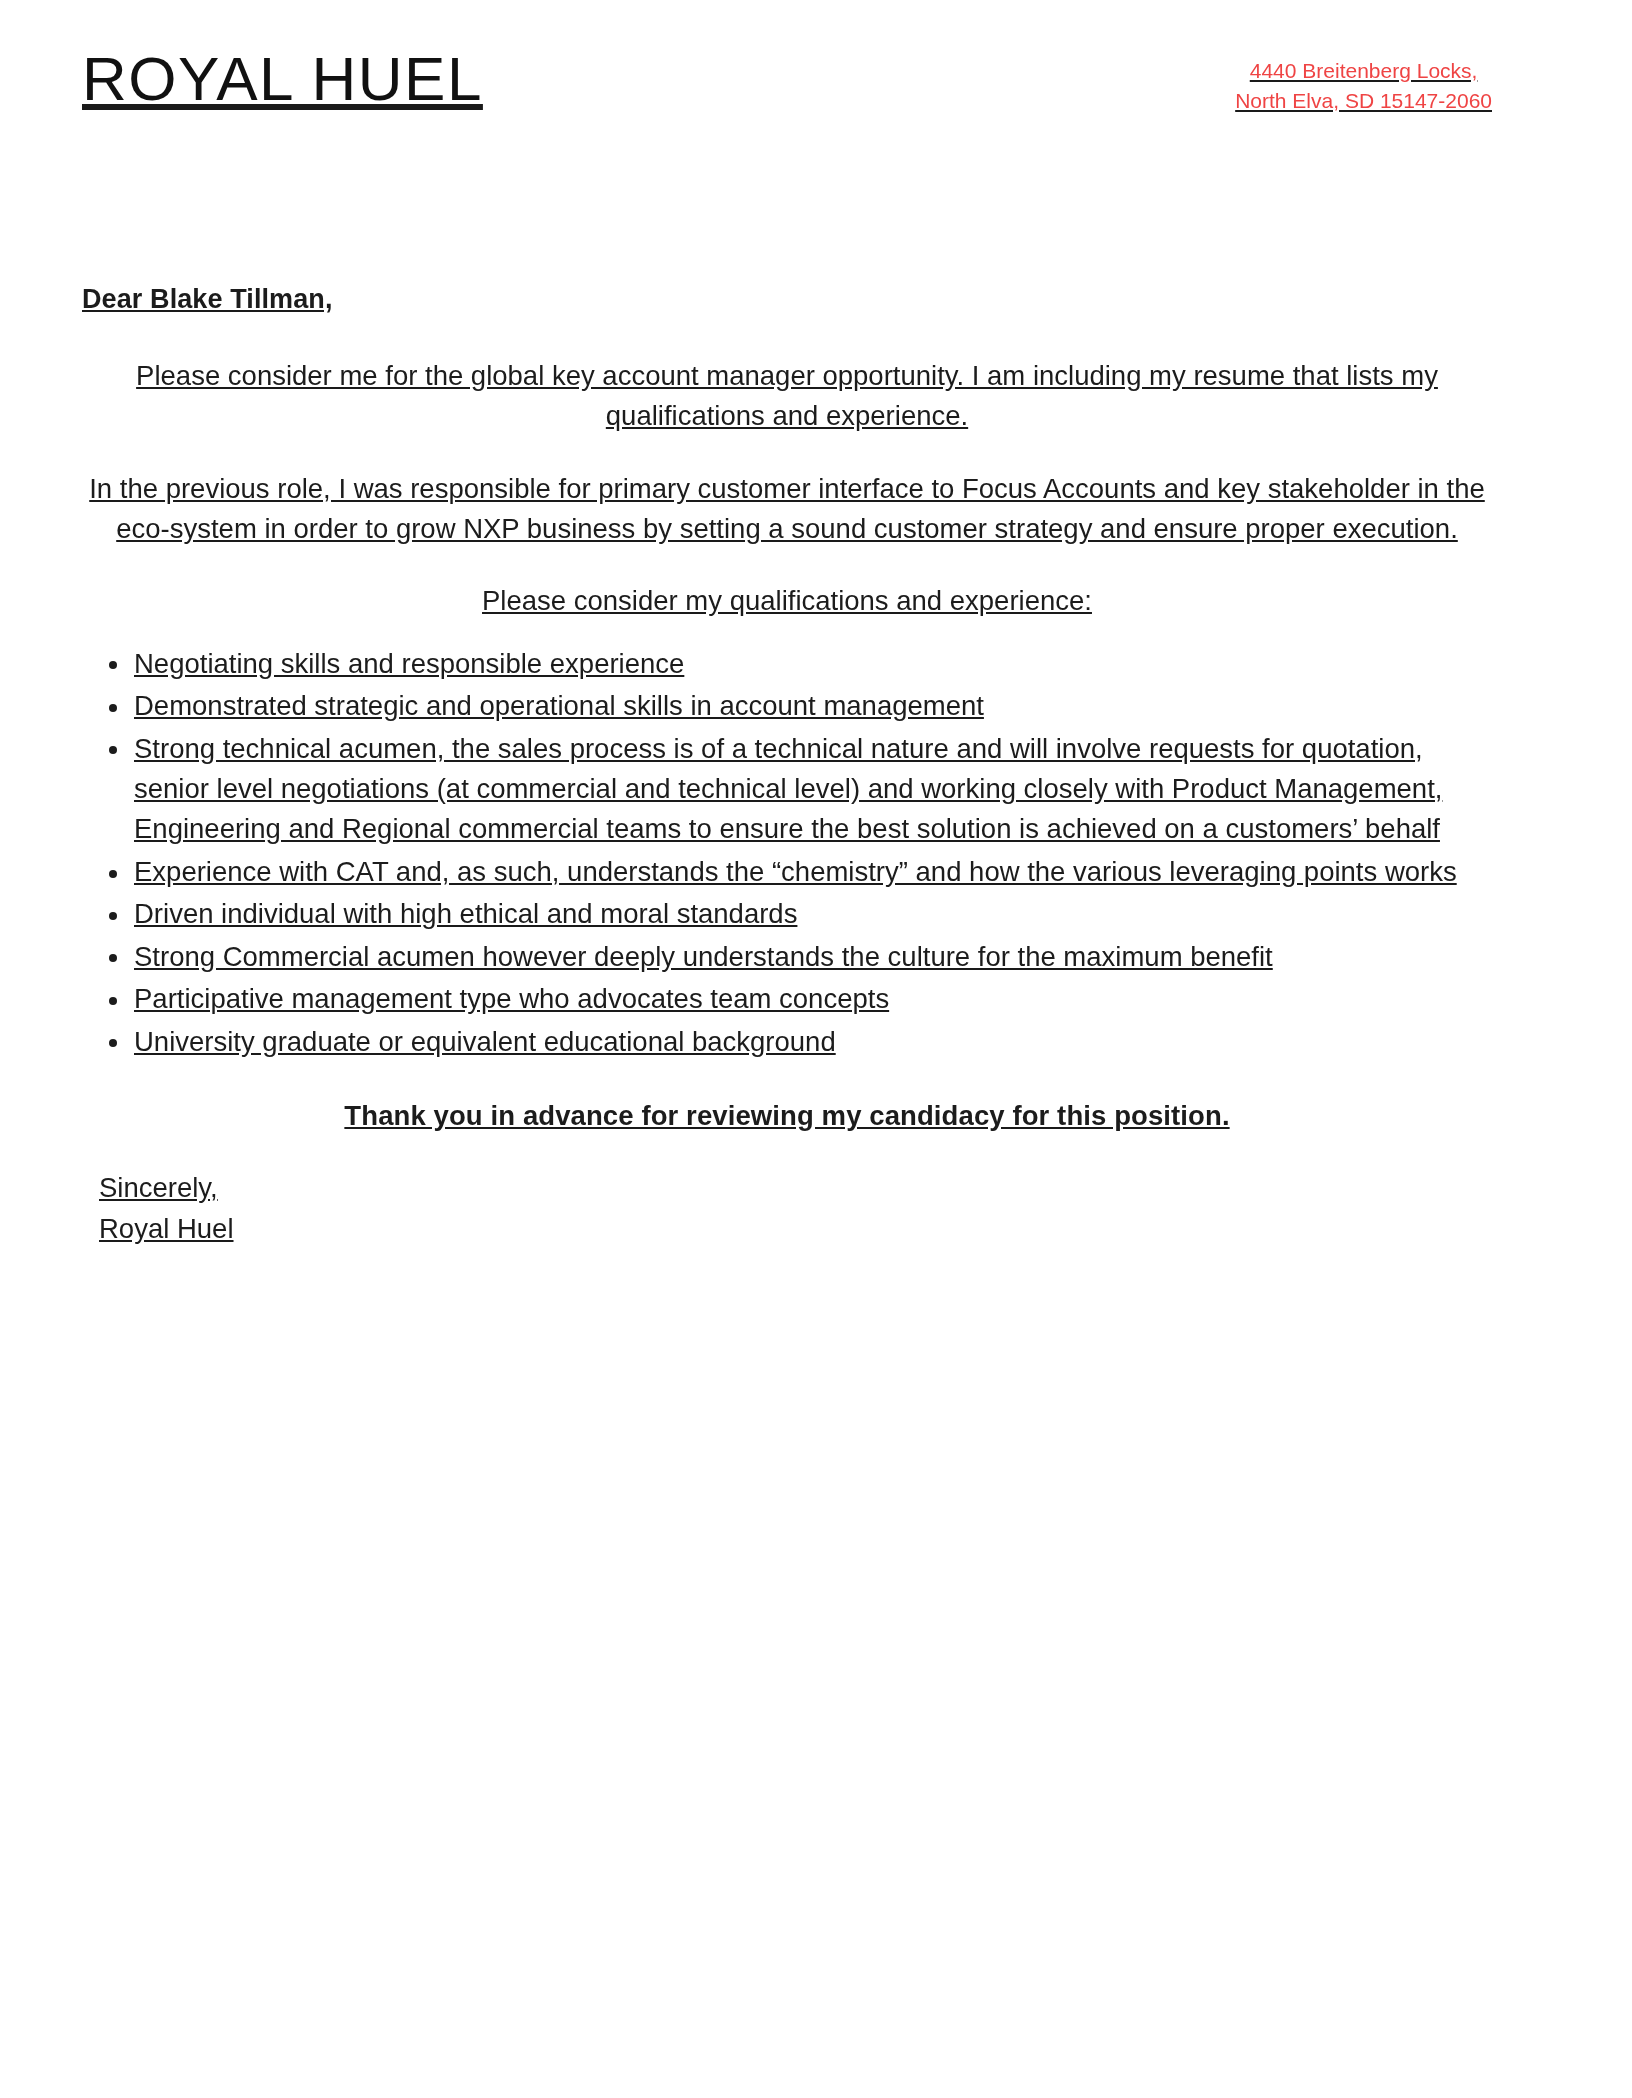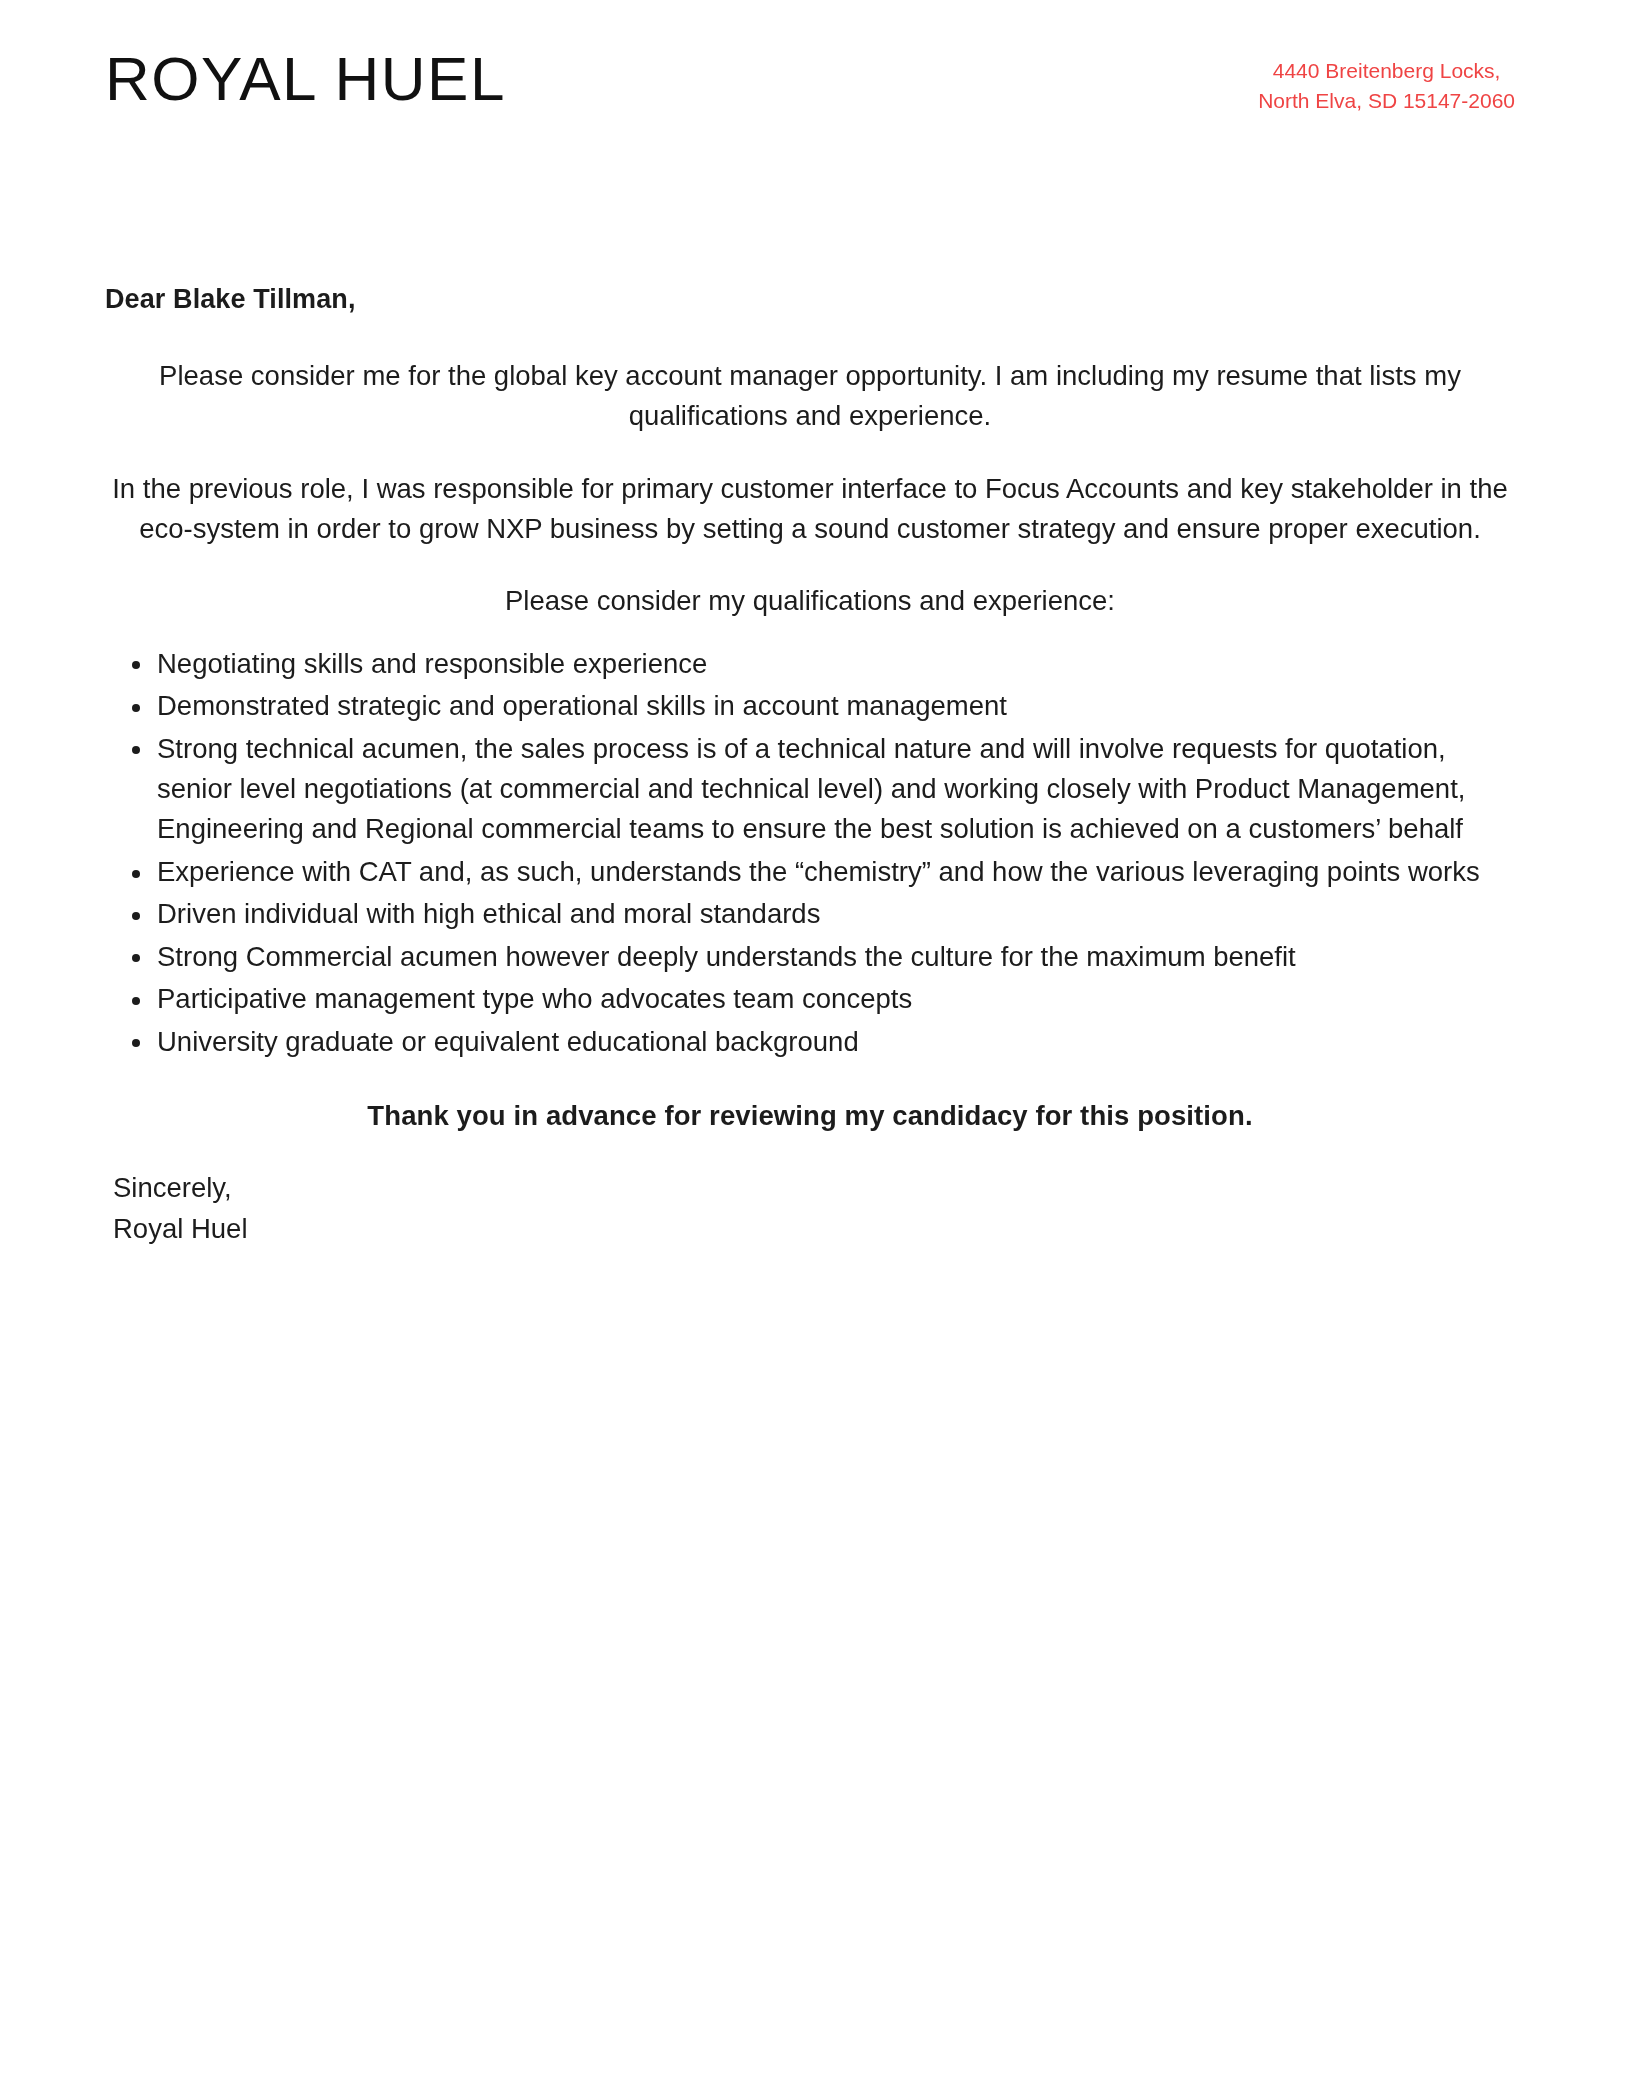--- a/index.html
+++ b/index.html
@@ -18,23 +18,24 @@
     position: relative;
     width: 1632px;
     height: 2098px;
     background: #ffffff;
     box-sizing: border-box;
     padding: 0;
     overflow: hidden;
   }
   .sheet {
     position: absolute;
-    left: 105px;
+    left: 82px;
     top: 0;
     width: 1410px;
+    text-decoration: underline;
   }
 
   
   .letterhead {
     display: flex;
     align-items: flex-start;
     justify-content: space-between;
     padding-top: 44px;
     min-height: 128px;
   }
@@ -101,21 +102,21 @@
     border-radius: 50%;
     display: block;
   }
 
   .closing-bold {
     font-weight: 700;
     margin: 34px 0 32px 0;
     letter-spacing: 0.1px;
   }
   .signoff {
-    margin: 8px;
+    margin: 17px;
     line-height: 1.47;
   }
   .signoff span { display: block; }
 </style>
 </head>
 <body>
 
 <div class="page">
   <div class="sheet">
 

